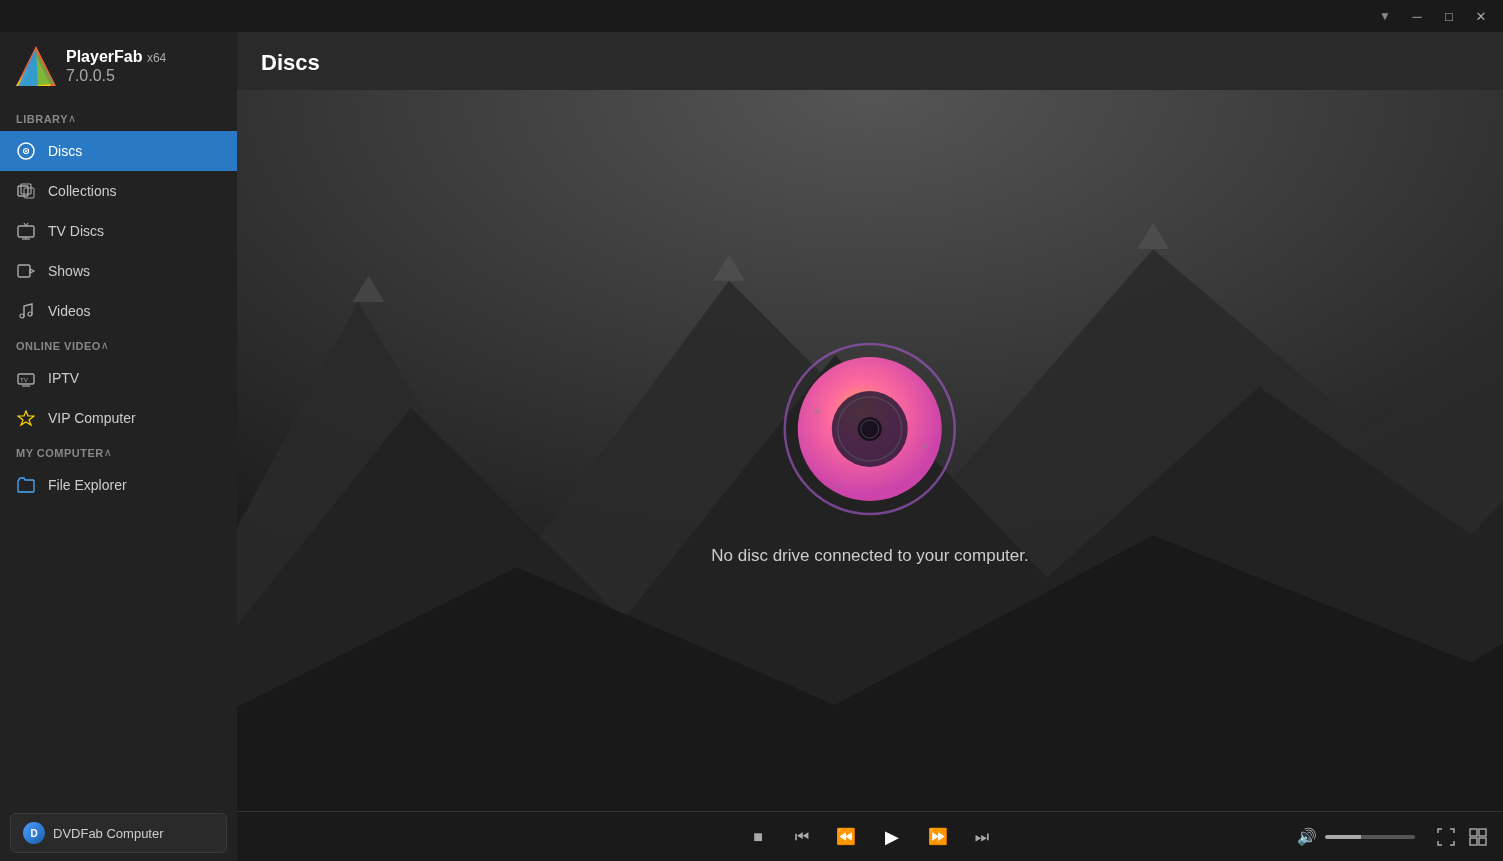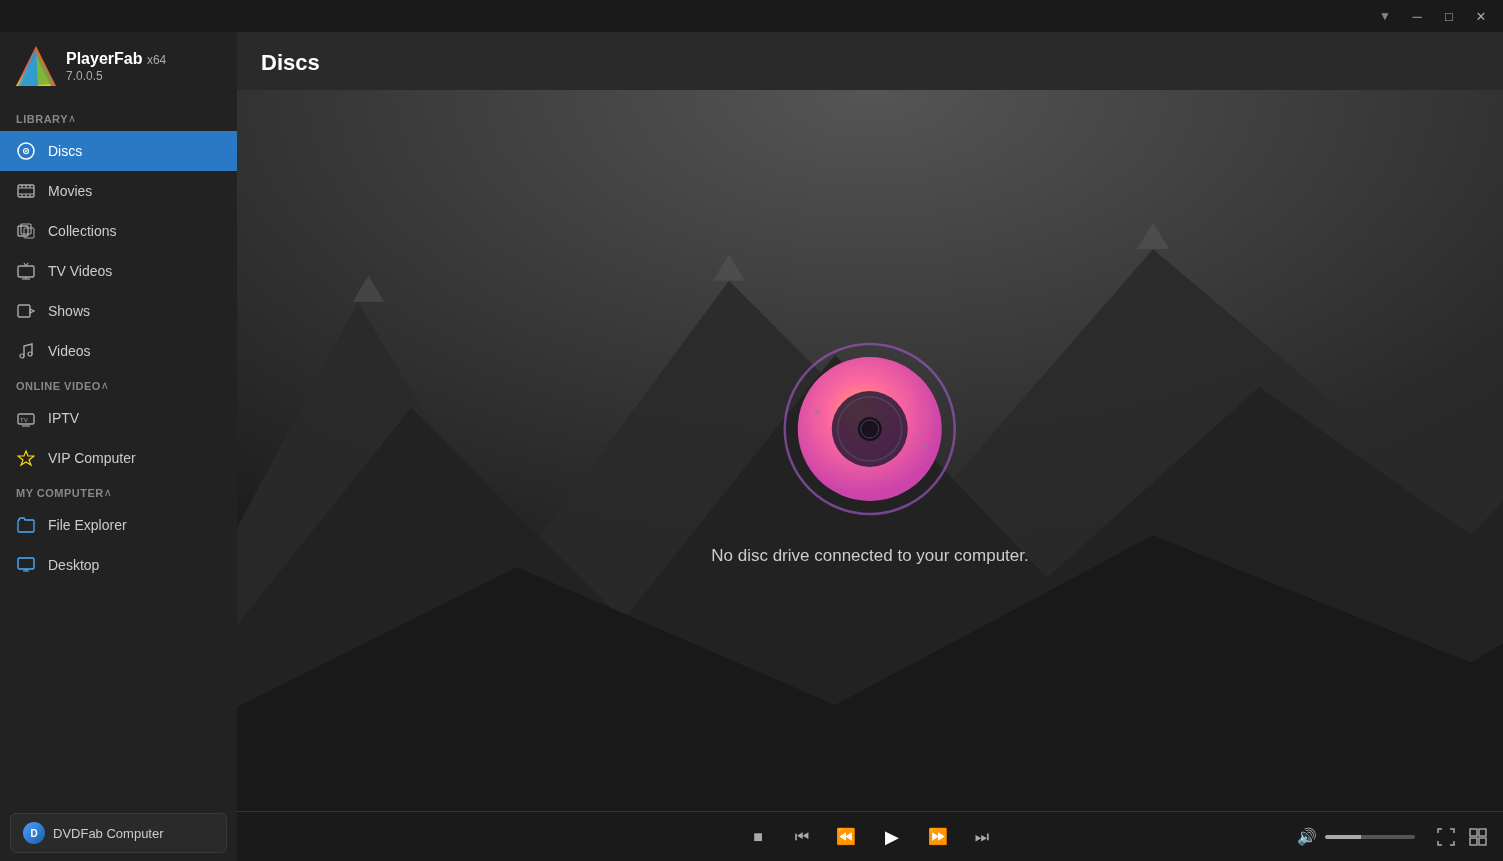--- a/index.html
+++ b/index.html
@@ -76,21 +76,21 @@
       flex-direction: column;
     }
     .logo-name {
       color: #ffffff;
       font-size: 16px;
       font-weight: 600;
       line-height: 1.2;
     }
     .logo-version {
       color: #aaaaaa;
-      font-size: 12px;
+      font-size: 16px;
     }
 
     
     .section-header {
       display: flex;
       align-items: center;
       justify-content: flex-start;
       padding: 8px 16px 6px 16px;
       cursor: pointer;
     }
@@ -348,36 +348,20 @@
       <span class="nav-icon">
         <svg width="18" height="18" viewBox="0 0 18 18" fill="none">
           <circle cx="9" cy="9" r="8" stroke="#fff" stroke-width="1.5" fill="none"></circle>
           <circle cx="9" cy="9" r="2.5" stroke="#fff" stroke-width="1.2" fill="none"></circle>
           <circle cx="9" cy="9" r="1" fill="#fff"></circle>
         </svg>
       </span>
       <span class="nav-label">Discs</span>
     </div>
 
-    <div class="nav-item">
-      <span class="nav-icon">
-        <svg width="18" height="18" viewBox="0 0 18 18" fill="none">
-          <rect x="1" y="3" width="16" height="12" rx="1.5" stroke="#aaa" stroke-width="1.4" fill="none"></rect>
-          <line x1="1" y1="6" x2="17" y2="6" stroke="#aaa" stroke-width="1"></line>
-          <line x1="1" y1="12" x2="17" y2="12" stroke="#aaa" stroke-width="1"></line>
-          <line x1="5" y1="3" x2="5" y2="6" stroke="#aaa" stroke-width="1.2"></line>
-          <line x1="9" y1="3" x2="9" y2="6" stroke="#aaa" stroke-width="1.2"></line>
-          <line x1="13" y1="3" x2="13" y2="6" stroke="#aaa" stroke-width="1.2"></line>
-          <line x1="5" y1="12" x2="5" y2="15" stroke="#aaa" stroke-width="1.2"></line>
-          <line x1="9" y1="12" x2="9" y2="15" stroke="#aaa" stroke-width="1.2"></line>
-          <line x1="13" y1="12" x2="13" y2="15" stroke="#aaa" stroke-width="1.2"></line>
-        </svg>
-      </span>
-      <span class="nav-label">Movies</span>
-    </div>
 
     <div class="nav-item">
       <span class="nav-icon">
         <svg width="18" height="18" viewBox="0 0 18 18" fill="none">
           <rect x="1" y="4" width="10" height="10" rx="1" stroke="#aaa" stroke-width="1.4" fill="none"></rect>
           <rect x="4" y="2" width="10" height="10" rx="1" stroke="#aaa" stroke-width="1.2" fill="none"></rect>
           <rect x="7" y="6" width="10" height="10" rx="1" stroke="#aaa" stroke-width="1" fill="none"></rect>
         </svg>
       </span>
       <span class="nav-label">Collections</span>
@@ -386,21 +370,21 @@
     <div class="nav-item">
       <span class="nav-icon">
         <svg width="18" height="18" viewBox="0 0 18 18" fill="none">
           <rect x="1" y="4" width="16" height="11" rx="1.5" stroke="#aaa" stroke-width="1.4" fill="none"></rect>
           <line x1="5" y1="17" x2="13" y2="17" stroke="#aaa" stroke-width="1.2"></line>
           <line x1="9" y1="15" x2="9" y2="17" stroke="#aaa" stroke-width="1"></line>
           <line x1="11" y1="1" x2="9" y2="4" stroke="#aaa" stroke-width="1.2"></line>
           <line x1="7" y1="1" x2="9" y2="4" stroke="#aaa" stroke-width="1.2"></line>
         </svg>
       </span>
-      <span class="nav-label">TV Videos</span>
+      <span class="nav-label">TV Discs</span>
     </div>
 
     <div class="nav-item">
       <span class="nav-icon">
         <svg width="18" height="18" viewBox="0 0 18 18" fill="none">
           <rect x="1" y="3" width="12" height="12" rx="1.5" stroke="#aaa" stroke-width="1.4" fill="none"></rect>
           <polygon points="13,7 17,9 13,11" stroke="#aaa" stroke-width="1.2" fill="none"></polygon>
         </svg>
       </span>
       <span class="nav-label">Shows</span>
@@ -449,30 +433,20 @@
 
     <div class="nav-item">
       <span class="nav-icon">
         <svg width="18" height="18" viewBox="0 0 18 18" fill="none">
           <path d="M2 4 Q2 2 4 2 L7 2 L8 4 L16 4 Q17 4 17 5 L17 15 Q17 16 16 16 L2 16 Q1 16 1 15 L1 5 Q1 4 2 4Z" stroke="#4aabff" stroke-width="1.3" fill="none"></path>
         </svg>
       </span>
       <span class="nav-label">File Explorer</span>
     </div>
 
-    <div class="nav-item">
-      <span class="nav-icon">
-        <svg width="18" height="18" viewBox="0 0 18 18" fill="none">
-          <rect x="1" y="2" width="16" height="11" rx="1.5" stroke="#4aabff" stroke-width="1.4" fill="none"></rect>
-          <line x1="6" y1="15" x2="12" y2="15" stroke="#4aabff" stroke-width="1.2"></line>
-          <line x1="9" y1="13" x2="9" y2="15" stroke="#4aabff" stroke-width="1"></line>
-        </svg>
-      </span>
-      <span class="nav-label">Desktop</span>
-    </div>
 
 
     <div style="flex:1; min-height: 10px;"></div>
 
     <div class="dvdfab-btn">
       <div class="dvdfab-icon">D</div>
       <span>DVDFab Computer</span>
     </div>
 
   </div>

